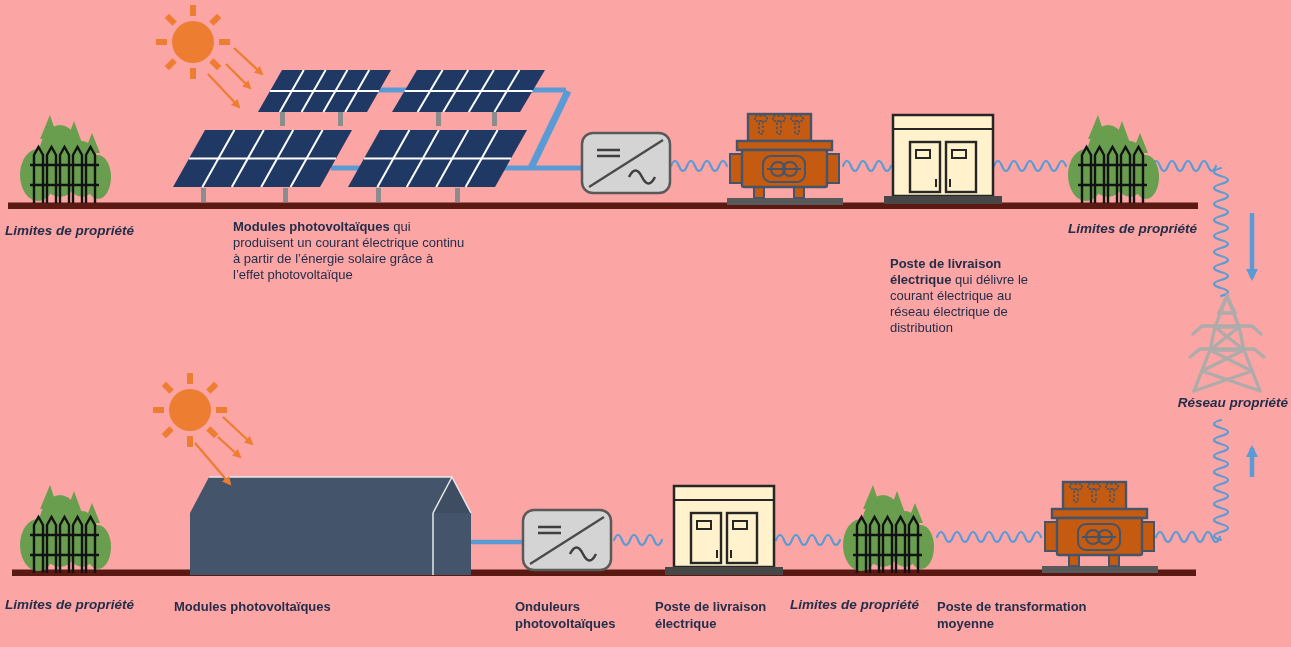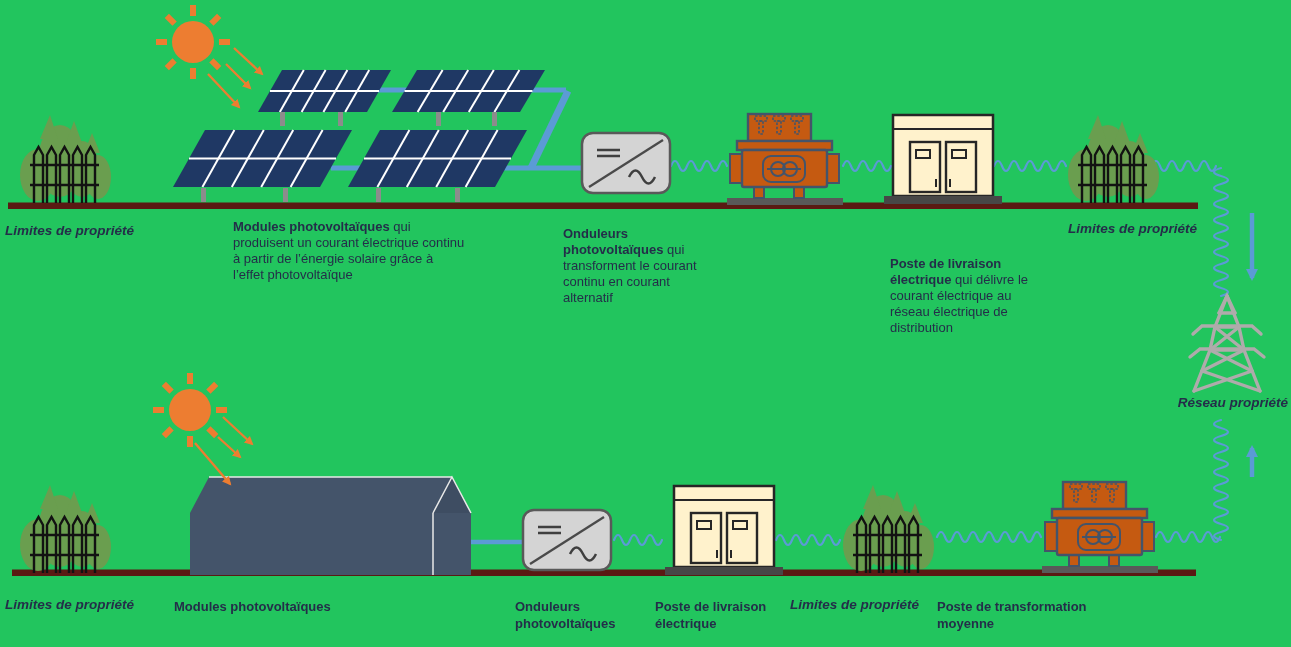--- a/index.html
+++ b/index.html
@@ -1,16 +1,16 @@
 <!DOCTYPE html>
 <html><head>
 <meta charset="utf-8">
 <style>
   html,body{margin:0;padding:0;background:#fff;}
-  .stage{position:relative;width:1291px;height:647px;background:#22c55e;overflow:hidden;
+  .stage{position:relative;width:1291px;height:647px;background:#fca5a5;overflow:hidden;
          font-family:"Liberation Sans",sans-serif;}
   .stage svg{position:absolute;left:0;top:0;}
   .lbl{position:absolute;color:#242E49;font:400 13px/16px "Liberation Sans",sans-serif;}
   .lbl .b,.lbl.b{font-weight:700;}
   .it{font-style:italic;font-weight:700;font-size:13.5px;}
   .bold2{font-weight:700;line-height:17px;}
   .right{text-align:right;}
 </style>
 </head>
 <body>
@@ -241,21 +241,20 @@
     <path d="M1215 327 L1244 350 M1239 327 L1210 350"></path>
     <path d="M1210 350 L1252 371 M1244 350 L1202 371"></path>
     <path d="M1202 371 L1260 391 M1252 371 L1194 391"></path>
   </g>
 </svg>
 
 <div class="lbl it" style="left:5px;top:223px;">Limites de propriété</div>
 
 <div class="lbl" style="left:233px;top:219px;width:232px;"><span class="b">Modules photovoltaïques</span><span> qui produisent un courant électrique continu à partir de l’énergie solaire grâce à l’effet photovoltaïque</span></div>
 
-<div class="lbl" style="left:563px;top:226px;width:150px;"><span class="b">Onduleurs photovoltaïques</span><span> qui transforment le courant continu en courant alternatif</span></div>
 
 
 <div class="lbl" style="left:890px;top:219px;width:160px;margin-top:37px;"><span class="b">Poste de livraison électrique</span><span> qui délivre le courant électrique au réseau électrique de distribution</span></div>
 
 <div class="lbl it" style="left:1068px;top:221px;">Limites de propriété</div>
 
 <div class="lbl it right" style="left:1100px;top:395px;width:188px;">Réseau propriété</div>
 
 <div class="lbl it" style="left:5px;top:597px;">Limites de propriété</div>
 

